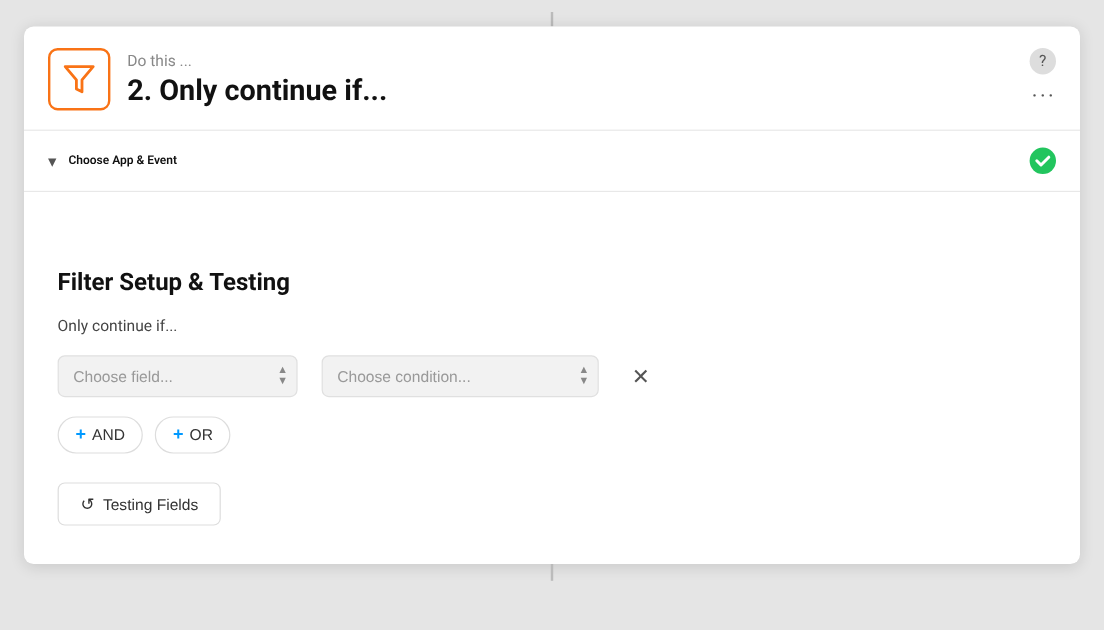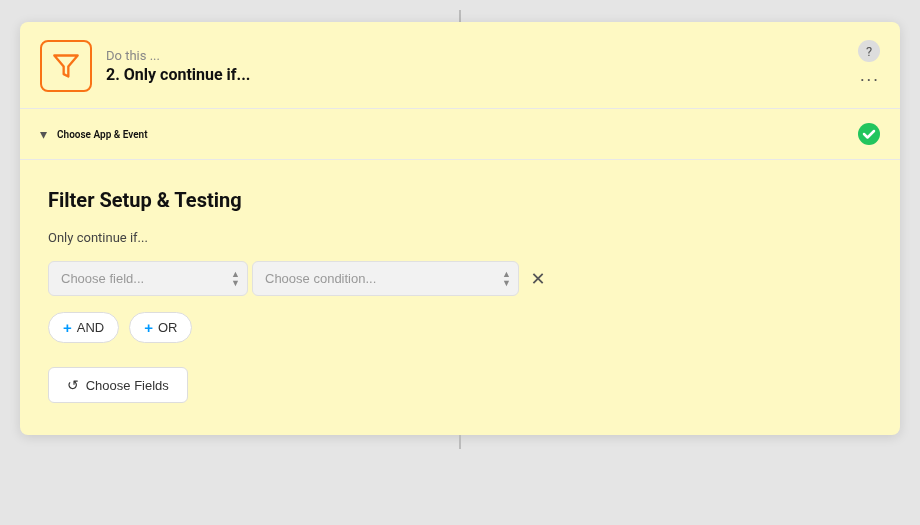--- a/index.html
+++ b/index.html
@@ -22,21 +22,21 @@
 
     .connector-top {
       width: 2px;
       height: 12px;
       background: #bbb;
       margin-bottom: 0;
     }
 
     .card {
       width: 880px;
-      background: #fef9c3;
+      background: #ffffff;
       border-radius: 8px;
       box-shadow: 0 2px 12px rgba(0,0,0,0.12);
       overflow: hidden;
     }
 
     
     .card-header {
       padding: 18px 20px 16px 20px;
       display: flex;
       align-items: flex-start;
@@ -71,21 +71,21 @@
       flex-direction: column;
     }
 
     .step-subtitle {
       font-size: 13px;
       color: #888;
       margin-bottom: 2px;
     }
 
     .step-title {
-      font-size: 16px;
+      font-size: 24px;
       font-weight: 700;
       color: #111;
     }
 
     .card-header-right {
       display: flex;
       flex-direction: column;
       align-items: flex-end;
       gap: 10px;
     }
@@ -156,32 +156,33 @@
     
     .card-content {
       padding: 28px 28px 32px 28px;
     }
 
     .content-title {
       font-size: 20px;
       font-weight: 700;
       color: #111;
       margin-bottom: 18px;
+      margin-top: 35px;
     }
 
     .filter-label {
       font-size: 13px;
       color: #444;
       margin-bottom: 16px;
     }
 
     .filter-row {
       display: flex;
       align-items: center;
-      gap: 4px;
+      gap: 20px;
       margin-bottom: 16px;
     }
 
     .select-wrapper {
       position: relative;
       display: inline-flex;
       align-items: center;
     }
 
     .select-wrapper select {
@@ -208,21 +209,21 @@
       color: #888;
       font-size: 9px;
       line-height: 1;
     }
 
     .field-select-wrap {
       width: 200px;
     }
 
     .condition-select-wrap {
-      width: 267px;
+      width: 231px;
     }
 
     .value-input {
       flex: 1;
       background: #f2f2f2;
       border: 1px solid #e0e0e0;
       border-radius: 6px;
       padding: 9px 12px;
       font-size: 13px;
       color: #999;
@@ -360,20 +361,20 @@
           <span>AND</span>
         </button>
         <button class="logic-btn">
           <span class="plus">+</span>
           <span>OR</span>
         </button>
       </div>
 
       <button class="refresh-btn">
         <span style="font-size:14px;">↺</span>
-        <span>Choose Fields</span>
+        <span>Testing Fields</span>
       </button>
     </div>
 
   </div>
 
   <div class="connector-bottom"></div>
 </div>
 
 </body></html>

